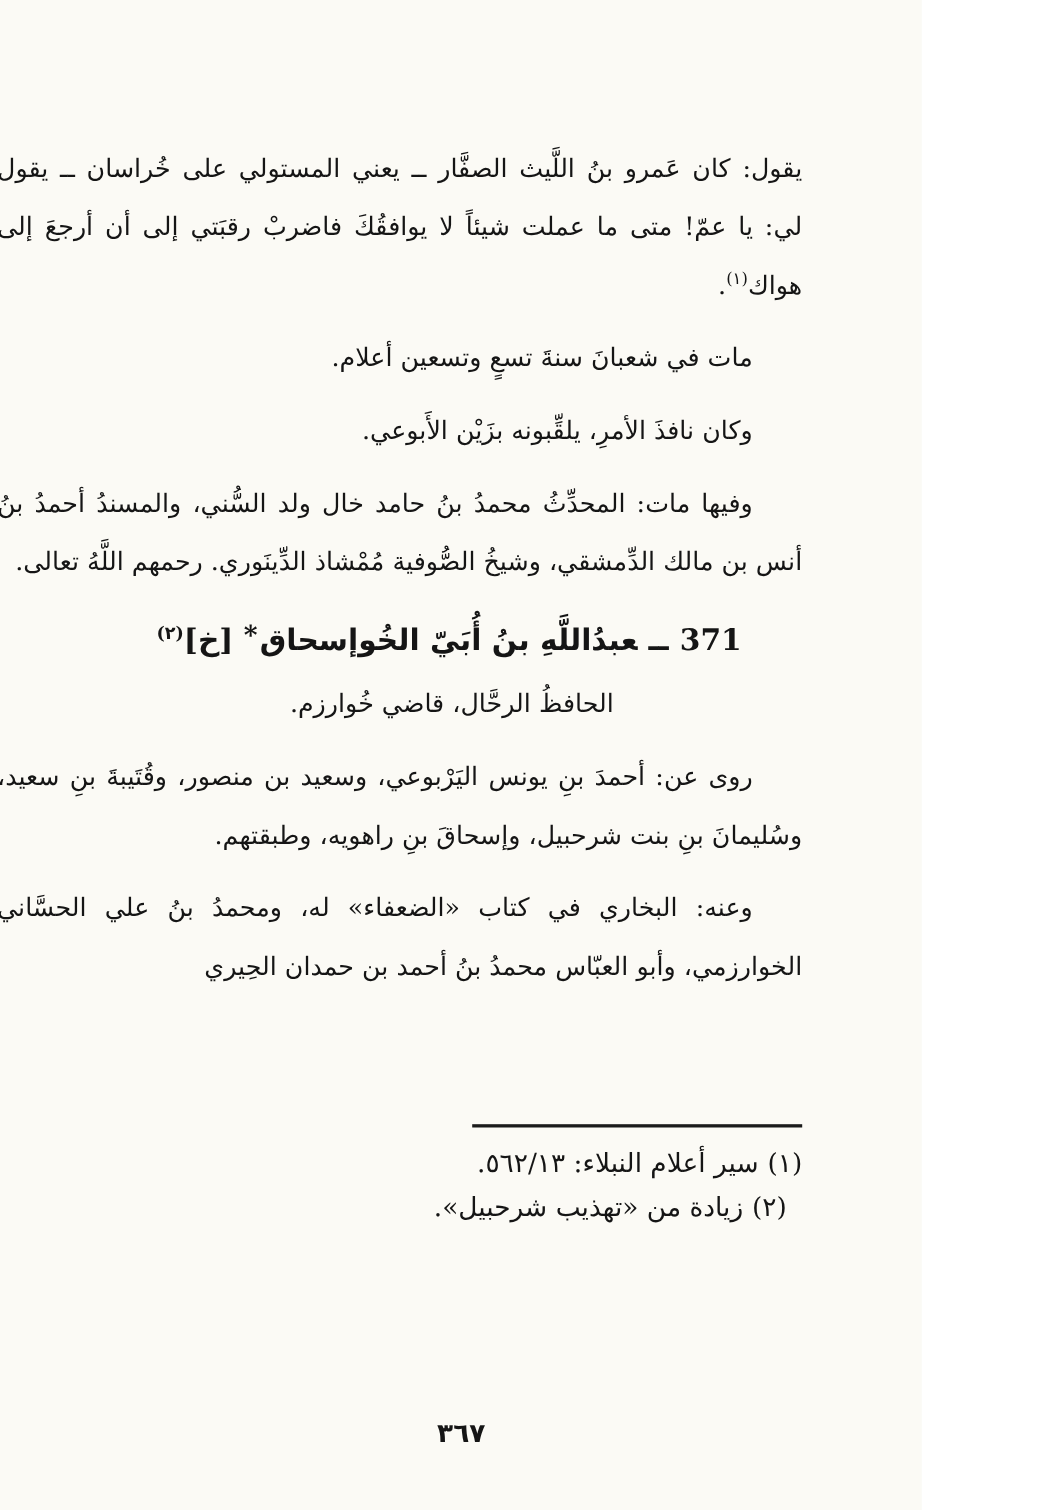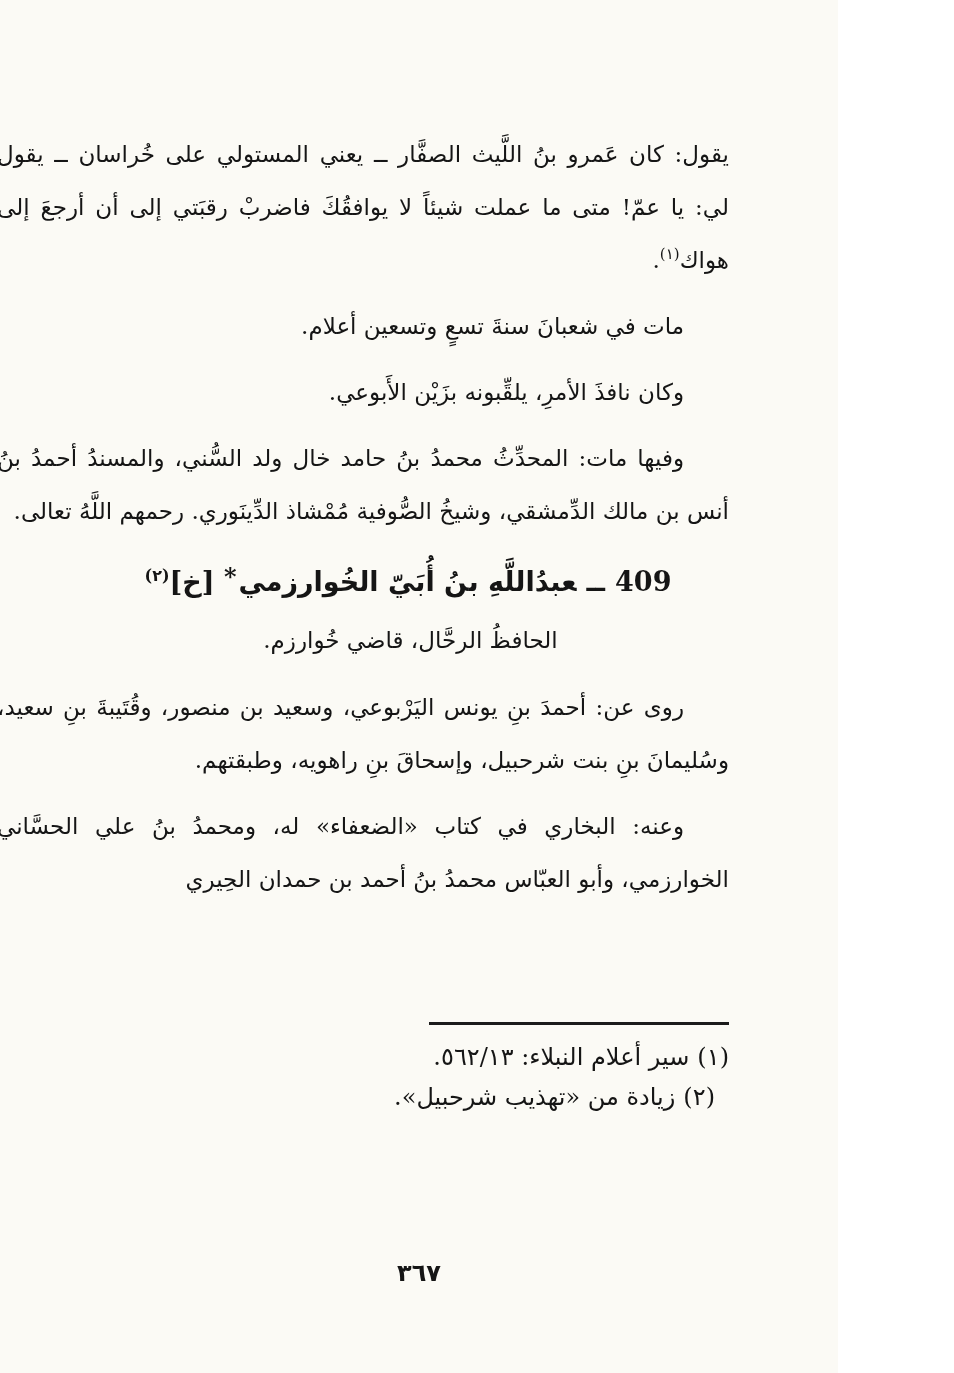--- a/index.html
+++ b/index.html
@@ -45,41 +45,41 @@
     width:300px;height:3px;background:#1b1b1b;
     margin:0 0 12px auto;   
   }
   .footnote{
     font-size:24px;line-height:40px;
     text-align:justify;margin:0;
   }
   .footnote .fn-marker{margin-left:8px;}
   .footnote.fn-2{padding-right:14px;}
   .page-number{
-    position:absolute;top:1258px;left:0;width:100%;
+    position:absolute;top:1288px;left:0;width:100%;
     text-align:center;font-size:24px;font-weight:bold;
     letter-spacing:2px;
   }
 </style>
 </head>
 <body>
 
 <div class="page">
 
   <main class="text-block">
 
     <p class="para"><span>يقول: كان عَمرو بنُ اللَّيث الصفَّار ــ يعني المستولي على خُراسان ــ يقول لي: يا عمّ! متى ما عملت شيئاً لا يوافقُكَ فاضربْ رقبَتي إلى أن أرجعَ إلى هواك</span><sup class="fn-ref">(١)</sup><span>.</span></p>
 
     <p class="para indent">مات في شعبانَ سنةَ تسعٍ وتسعين أعلام.</p>
 
     <p class="para indent">وكان نافذَ الأمرِ، يلقِّبونه بزَيْن الأَبوعي.</p>
 
     <p class="para indent">وفيها مات: المحدِّثُ محمدُ بنُ حامد خال ولد السُّني، والمسندُ أحمدُ بنُ أنس بن مالك الدِّمشقي، وشيخُ الصُّوفية مُمْشاذ الدِّينَوري. رحمهم اللَّهُ تعالى.</p>
 
-    <h2 class="entry-heading"><span>409</span><span class="dash">ــ</span><span>عبدُاللَّهِ بنُ أُبَيّ الخُوارزمي</span><span class="star">*</span> <span>[خ]</span><sup>(٢)</sup></h2>
+    <h2 class="entry-heading"><span>371</span><span class="dash">ــ</span><span>عبدُاللَّهِ بنُ أُبَيّ الخُوإسحاق</span><span class="star">*</span> <span>[خ]</span><sup>(٢)</sup></h2>
 
     <p class="subtitle">الحافظُ الرحَّال، قاضي خُوارزم.</p>
 
     <p class="para indent">روى عن: أحمدَ بنِ يونس اليَرْبوعي، وسعيد بن منصور، وقُتَيبةَ بنِ سعيد، وسُليمانَ بنِ بنت شرحبيل، وإسحاقَ بنِ راهويه، وطبقتهم.</p>
 
     <p class="para indent">وعنه: البخاري في كتاب «الضعفاء» له، ومحمدُ بنُ علي الحسَّاني الخوارزمي، وأبو العبّاس محمدُ بنُ أحمد بن حمدان الحِيري</p>
 
   </main>
 
   <footer class="footnotes">

